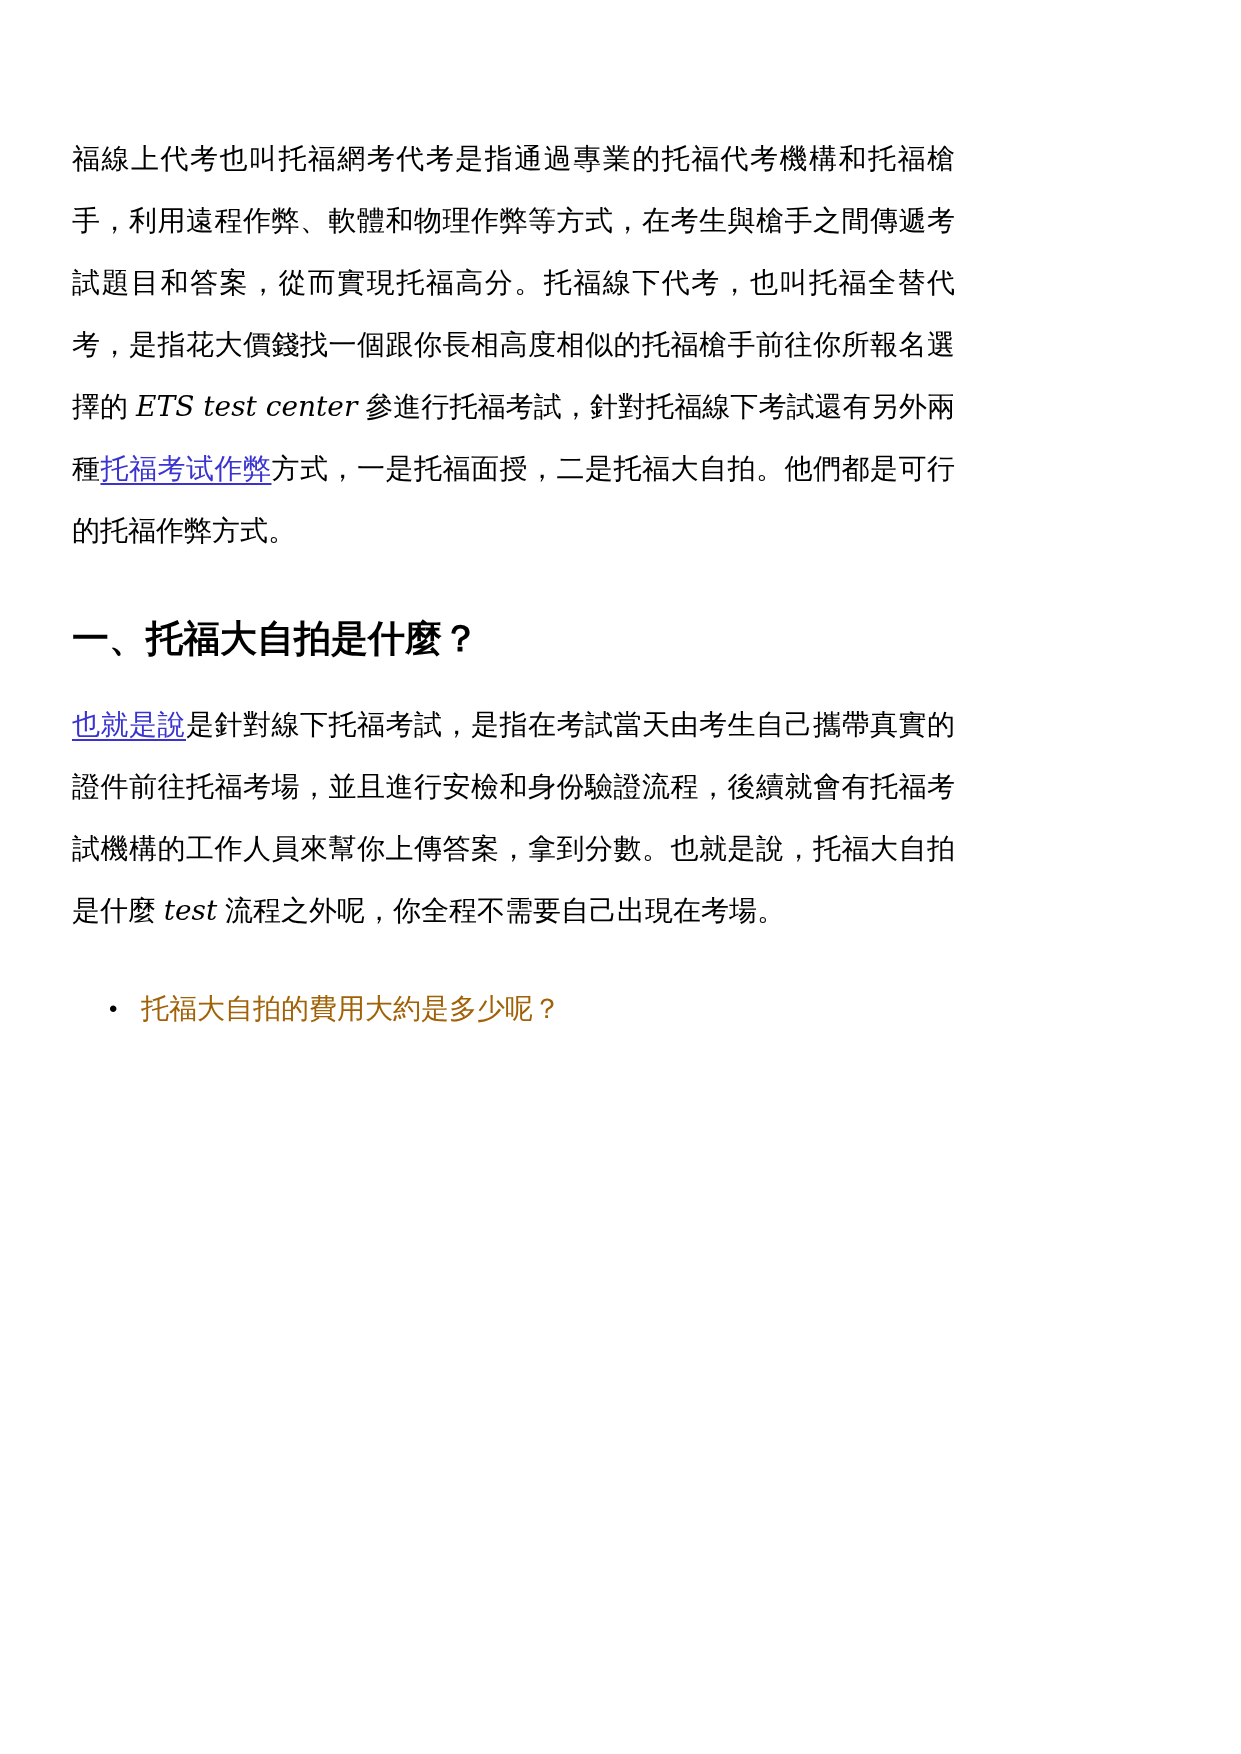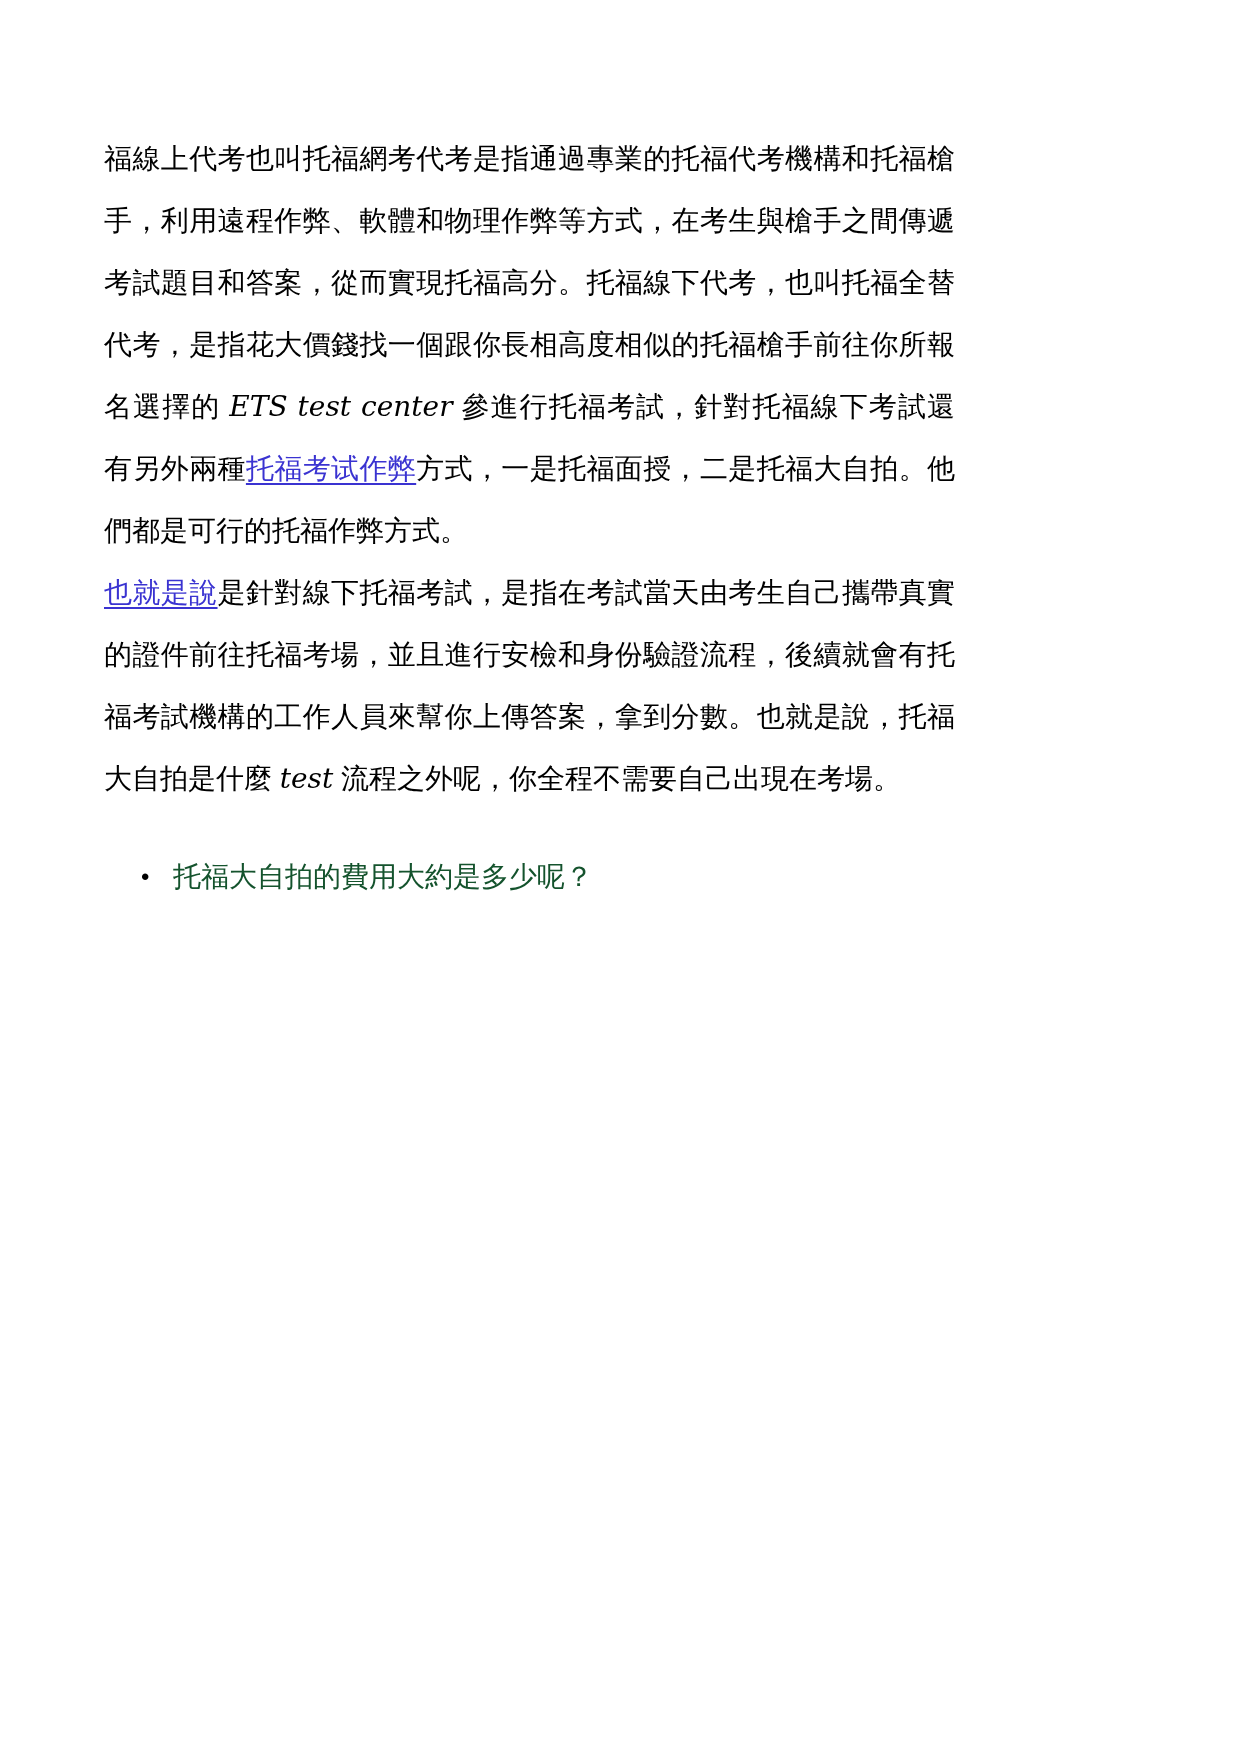--- a/index.html
+++ b/index.html
@@ -8,21 +8,21 @@
     width: 1241px;
     height: 1754px;
     position: relative;
     overflow: hidden;
     font-family: "Liberation Sans", sans-serif;
     color: #000000;
   }
   .page {
     width: 100%;
     height: 100%;
-    padding: 128px 286px 0 104px;
+    padding: 128px 286px 0 72px;
   }
   p.body-text {
     font-size: 28px;
     line-height: 62px;
     text-align: justify;
     color: #000000;
     font-weight: 500;
   }
   .latin {
     font-family: "DejaVu Serif", serif;
@@ -52,32 +52,33 @@
   }
   .bullet-dot {
     width: 32px;
     flex: 0 0 32px;
     font-size: 24px;
     line-height: 62px;
     color: #000000;
   }
   .bullet-text {
     font-weight: 500;
-    color: #14532d;
+    color: #a16207;
   }
 </style>
 </head>
 <body>
 
 <div class="page">
 
   <p class="body-text">
     <span>福線上代考也叫托福網考代考是指通過專業的托福代考機構和托福槍手，利用遠程作弊、軟體和物理作弊等方式，在考生與槍手之間傳遞考試題目和答案，從而實現托福高分。托福線下代考，也叫托福全替代考，是指花大價錢找一個跟你長相高度相似的托福槍手前往你所報名選擇的 </span><span class="latin">ETS test center</span><span> 參進行托福考試，針對托福線下考試還有另外兩種</span><a class="doc-link">托福考试作弊</a><span>方式，一是托福面授，二是托福大自拍。他們都是可行的托福作弊方式。</span>
   </p>
 
+  <h1 class="section-heading">一、托福大自拍是什麼？</h1>
 
   <p class="body-text">
     <a class="doc-link">也就是說</a><span>是針對線下托福考試，是指在考試當天由考生自己攜帶真實的證件前往托福考場，並且進行安檢和身份驗證流程，後續就會有托福考試機構的工作人員來幫你上傳答案，拿到分數。也就是說，托福大自拍是什麼 </span><span class="latin">test</span><span> 流程之外呢，你全程不需要自己出現在考場。</span>
   </p>
 
   <div class="bullet-item">
     <span class="bullet-dot">•</span>
     <span class="bullet-text">托福大自拍的費用大約是多少呢？</span>
   </div>
 

